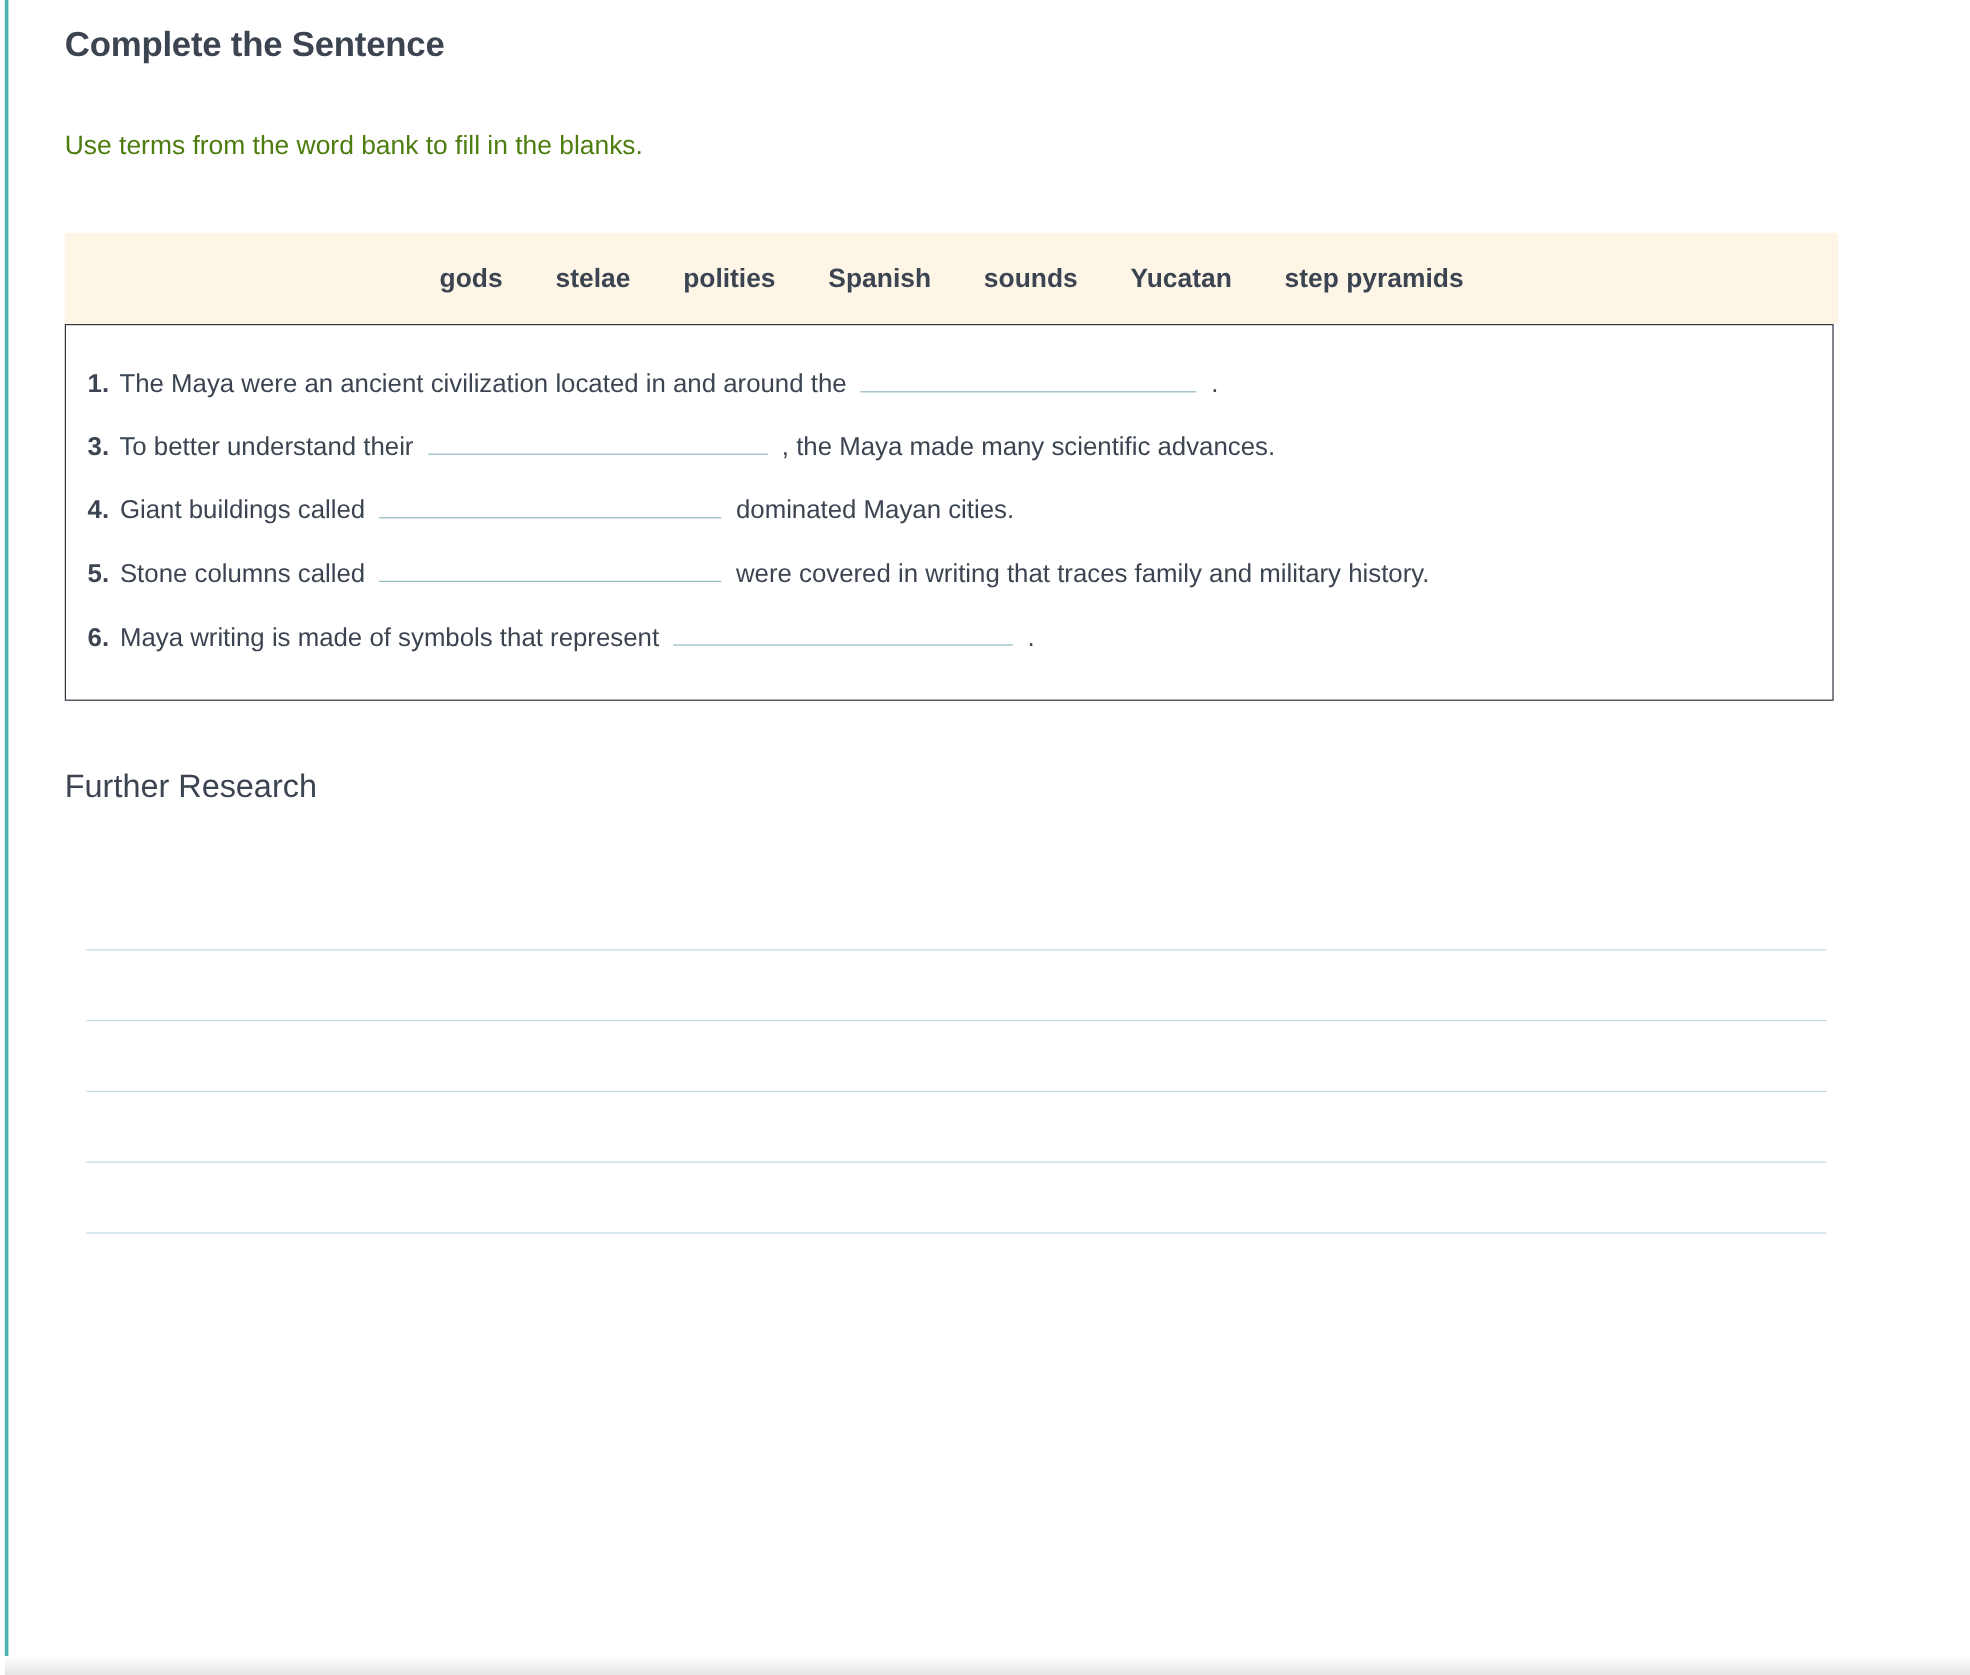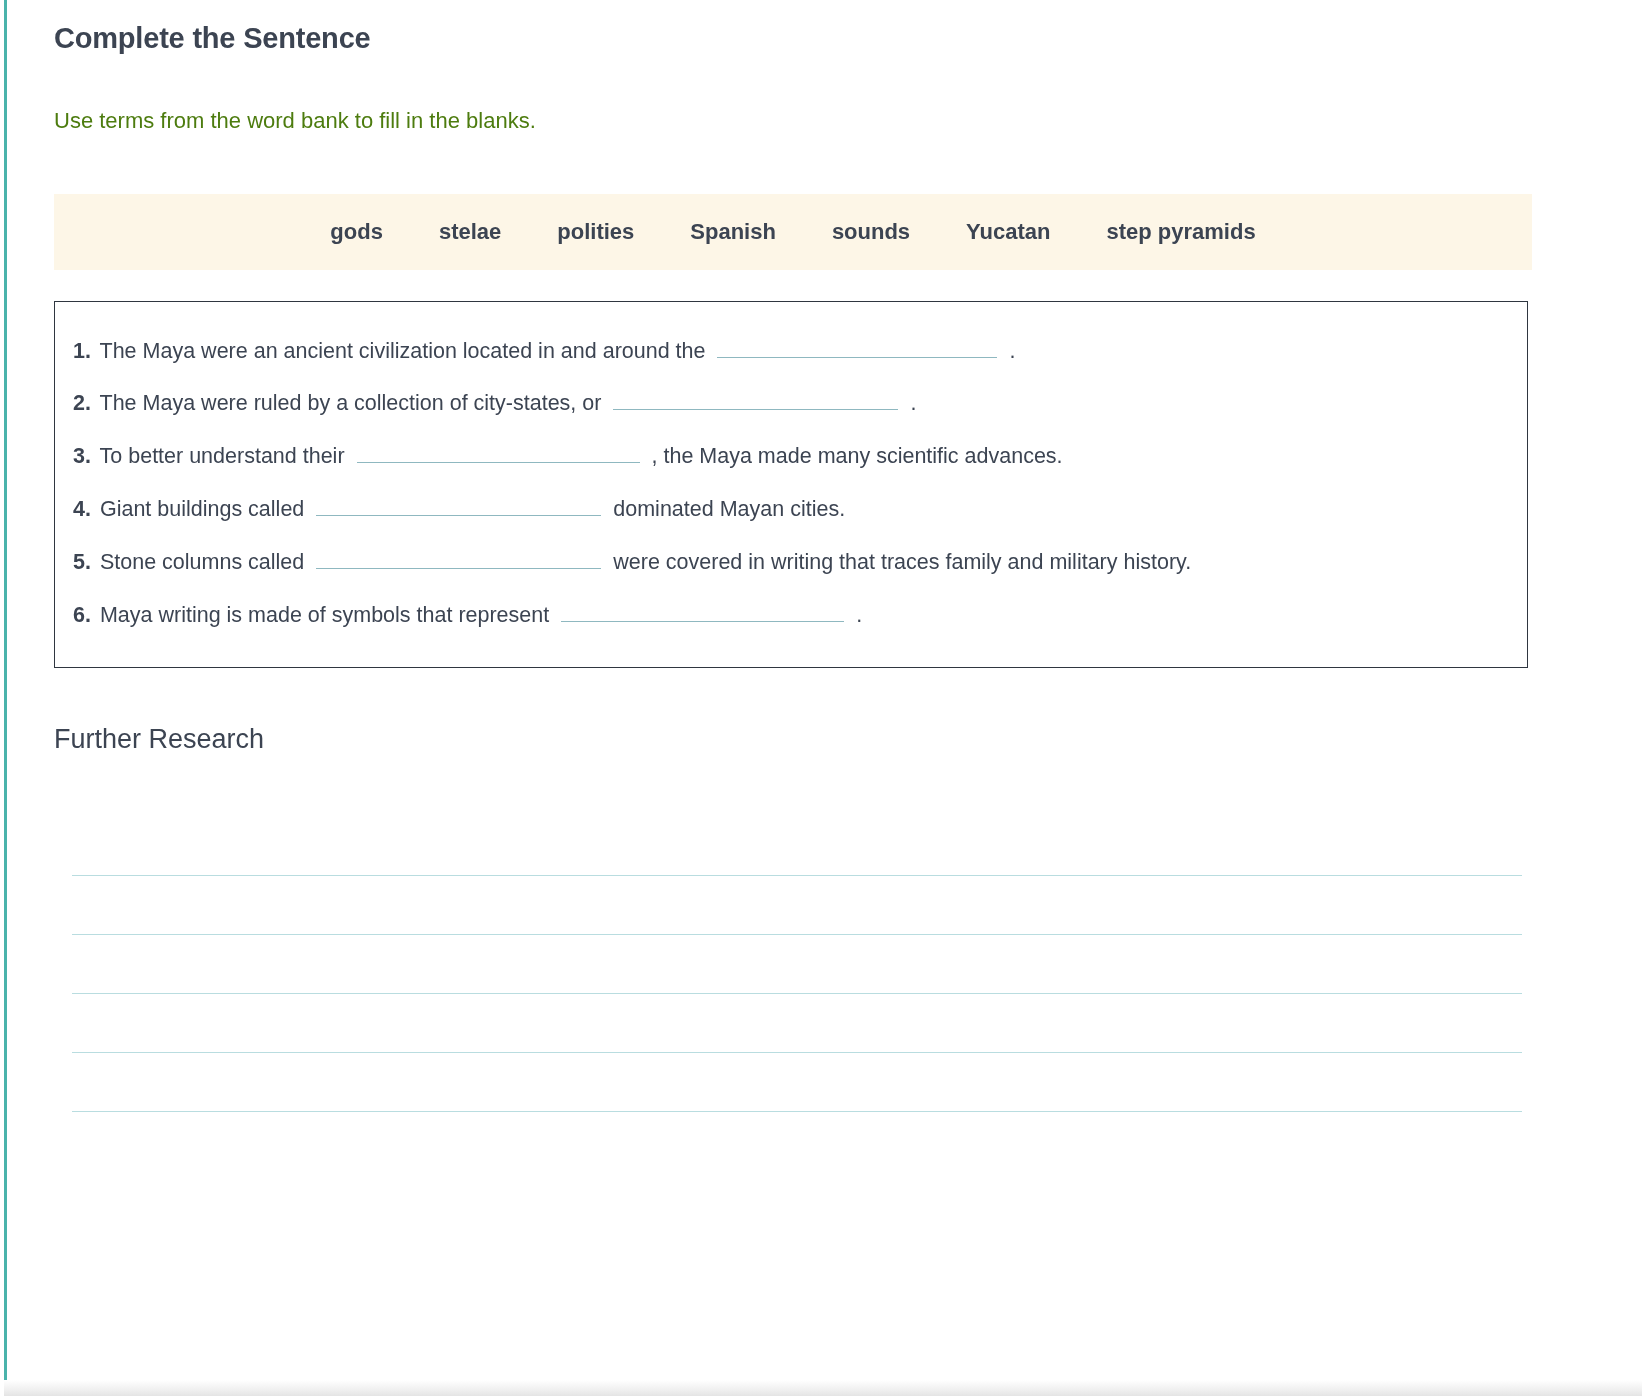--- a/index.html
+++ b/index.html
@@ -54,33 +54,32 @@
     padding-top: 52px;
     line-height: 1.3;
   }
   .word-bank {
     margin-top: 58px;
     background: #fdf6e7;
     height: 76px;
     display: flex;
     align-items: center;
     justify-content: center;
-    gap: 16px;
+    gap: 4px;
     width: 1478px;
     box-sizing: border-box;
   }
   .word-bank .term {
     font-size: 22px;
     font-weight: bold;
     color: #3c4452;
     padding: 0 20px;
     white-space: nowrap;
   }
   .questions-box {
-    margin-top: 31px;
     border: 1px solid #2f3640;
     width: 1474px;
     box-sizing: border-box;
     padding: 22px 0 26px 0;
   }
   .q-row {
     font-size: 21.5px;
     color: #3c4452;
     line-height: 1.25;
     padding: 12px 0 12px 18px;
@@ -163,26 +162,20 @@
 
     <div class="questions-box">
 
       <div class="q-row">
         <span class="q-num">1.</span>
         <span>The Maya were an ancient civilization located in and around the</span>
         <span class="blank w1"></span>
         <span>.</span>
       </div>
 
-      <div class="q-row">
-        <span class="q-num">2.</span>
-        <span>The Maya were ruled by a collection of city-states, or</span>
-        <span class="blank w2"></span>
-        <span>.</span>
-      </div>
 
       <div class="q-row">
         <span class="q-num">3.</span>
         <span>To better understand their</span>
         <span class="blank w3"></span>
         <span>, the Maya made many scientific advances.</span>
       </div>
 
       <div class="q-row">
         <span class="q-num">4.</span>

